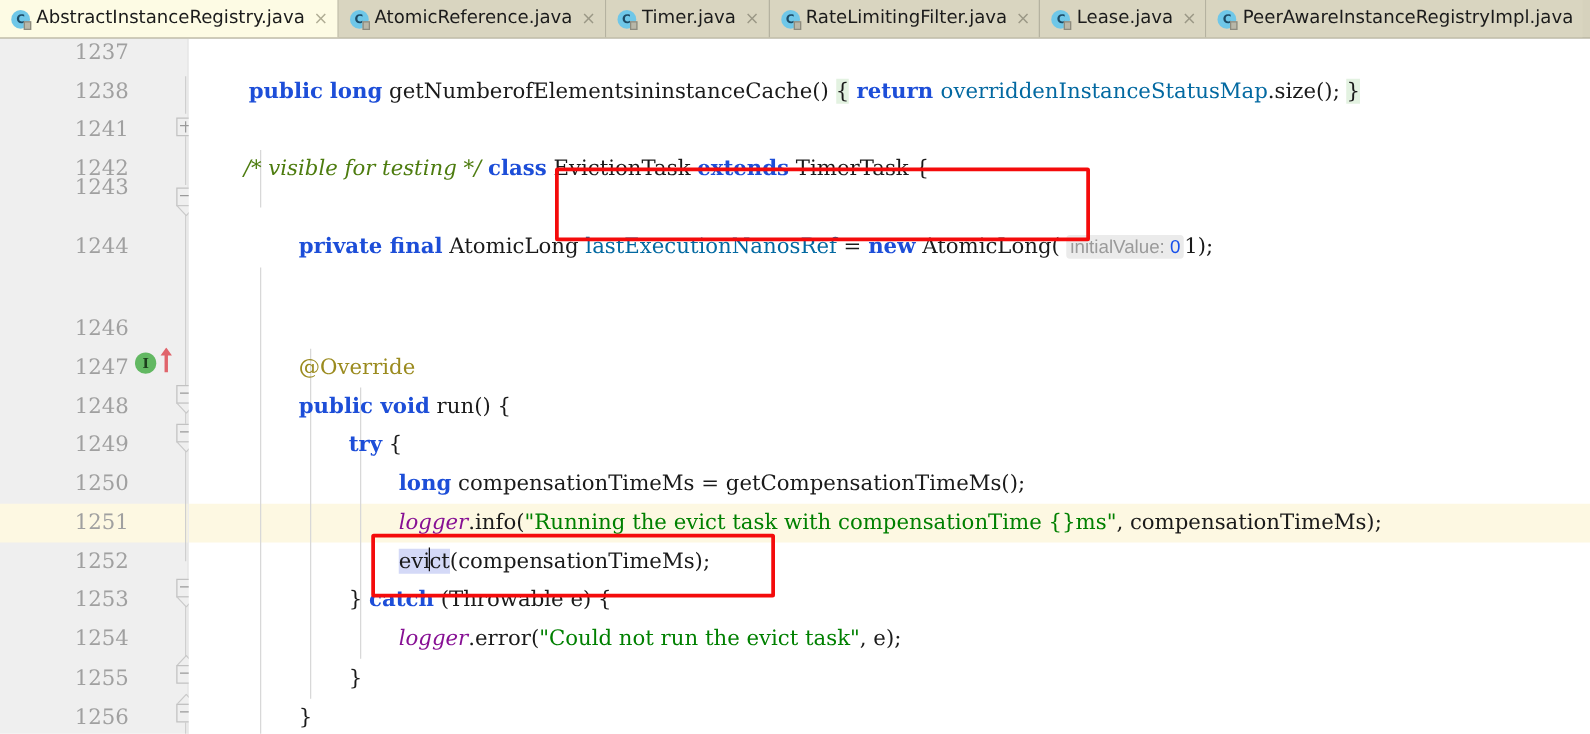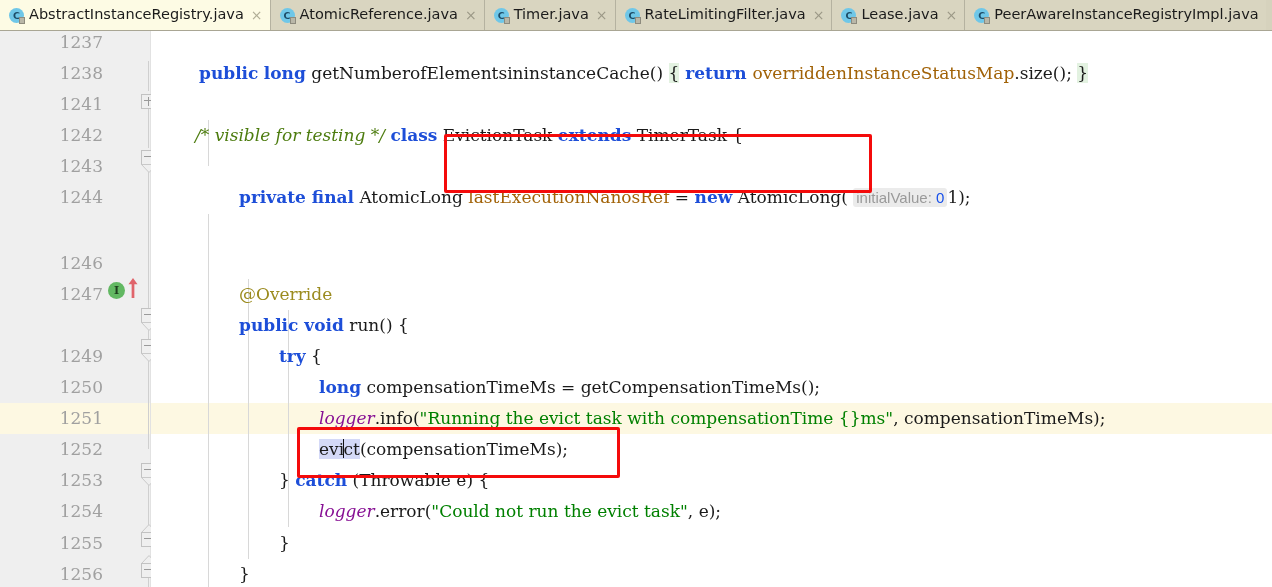--- a/index.html
+++ b/index.html
@@ -134,21 +134,21 @@
     left: 0; right: 0;
     height: 31.2px;
     background: #fdf8e2;
   }
 
   
   .kw  { color: #1d4ed8; font-weight: bold; }
   .str { color: #008000; }
   .cmt { color: #4d7c0f; font-style: italic; }
   .ann { color: #9b8b1f; }
-  .fld { color: #a16207; }
+  .fld { color: #0369a1; }
   .stat{ color: #871094; font-style: italic; }
   .num { color: #1750eb; }
   .plain { color: #1a1a1a; }
   .brace-hl { background: #e3f2e1; }
 
   .hint {
     background: #ebebeb;
     color: #9a9a9a;
     border-radius: 3px;
     padding: 1px 3px;
@@ -296,24 +296,25 @@
 <div class="editor">
 
   <div class="gutter">
 
     <div class="row-hl-gutter" style="top:372px"></div>
 
     <div class="ln-num" style="top:-4px">1237</div>
     <div class="ln-num" style="top:27px">1238</div>
     <div class="ln-num" style="top:58px">1241</div>
     <div class="ln-num" style="top:89px">1242</div>
-    <div class="ln-num" style="top:120px">1243</div>
+    <div class="ln-num" style="top:104px">1243</div>
     <div class="ln-num" style="top:151px">1244</div>
     <div class="ln-num" style="top:217px">1246</div>
     <div class="ln-num" style="top:248px">1247</div>
+    <div class="ln-num" style="top:279px">1248</div>
     <div class="ln-num" style="top:310px">1249</div>
     <div class="ln-num" style="top:341px">1250</div>
     <div class="ln-num" style="top:372px">1251</div>
     <div class="ln-num" style="top:403px">1252</div>
     <div class="ln-num" style="top:434px">1253</div>
     <div class="ln-num" style="top:465px">1254</div>
     <div class="ln-num" style="top:497px">1255</div>
     <div class="ln-num" style="top:528px">1256</div>
 
     <div class="impl-icon" style="left:108px; top:251px">

